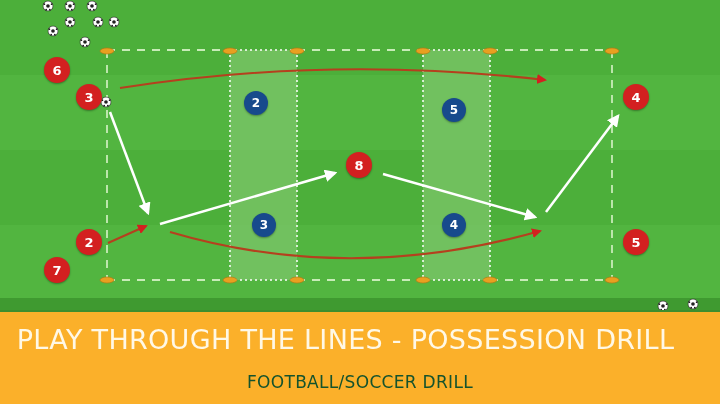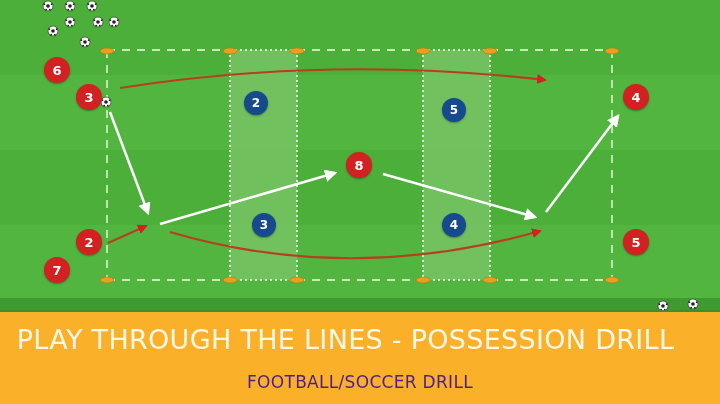--- a/index.html
+++ b/index.html
@@ -1,21 +1,21 @@
 <!DOCTYPE html>
 <html><head>
 <meta charset="utf-8">
 <style>
   html, body { margin: 0; padding: 0; }
   body { width: 720px; height: 404px; overflow: hidden; position: relative; font-family: "DejaVu Sans", sans-serif; background: #4caf3a; }
   .pitch { position: absolute; left: 0; top: 0; width: 720px; height: 312px; }
   .pitch svg { position: absolute; left: 0; top: 0; }
   .banner { position: absolute; left: 0; top: 310px; width: 720px; height: 94px; background: #fbb02a; border-top: 2px solid #3e8e2e; }
   .banner .title { position: absolute; left: 0; width: 691px; top: 12px; text-align: center; color: #fff8e6; font-family: "DejaVu Sans", sans-serif; font-size: 27px; letter-spacing: 0.3px; white-space: nowrap; }
-  .banner .subtitle { position: absolute; left: 0; width: 720px; top: 60px; text-align: center; color: #4c1d95; font-family: "DejaVu Sans", sans-serif; font-size: 17px; letter-spacing: 0.3px; white-space: nowrap; }
+  .banner .subtitle { position: absolute; left: 0; width: 720px; top: 60px; text-align: center; color: #14532d; font-family: "DejaVu Sans", sans-serif; font-size: 17px; letter-spacing: 0.3px; white-space: nowrap; }
   .player { position: absolute; width: 26px; height: 26px; border-radius: 50%; color: #fff; font-family: "DejaVu Sans", sans-serif; font-weight: bold; font-size: 13px; display: flex; align-items: center; justify-content: center; box-shadow: 0 1px 2px rgba(0,0,0,0.35); transform: translate(-50%, -50%); }
   .player.red { background: #d32020; }
   .player.blue { background: #174a8c; width: 24px; height: 24px; font-size: 12px; }
   .ball { position: absolute; width: 11px; height: 11px; transform: translate(-50%, -50%); }
 </style>
 </head>
 <body>
 
 <div class="pitch">
   <svg width="720" height="312" viewBox="0 0 720 312">

